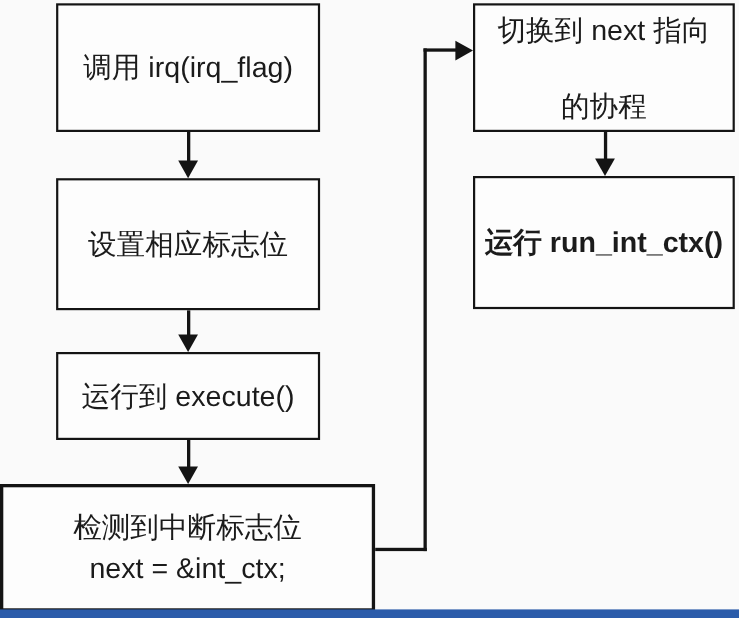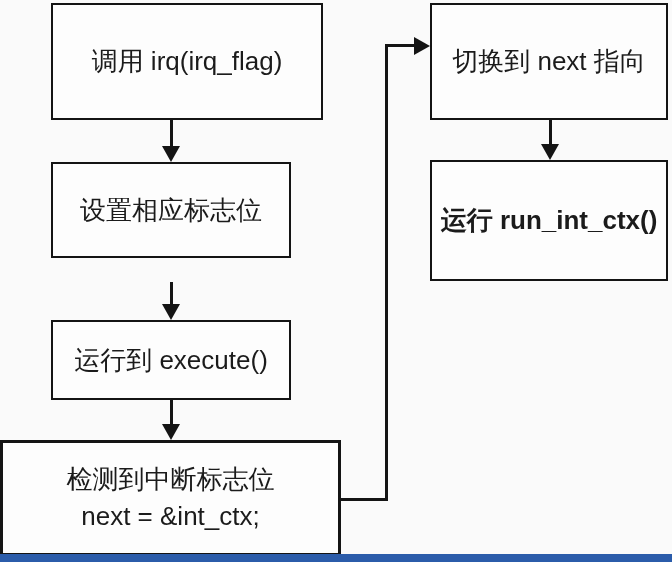--- a/index.html
+++ b/index.html
@@ -24,22 +24,22 @@
     display:flex;
     flex-direction:column;
     align-items:center;
     justify-content:center;
     text-align:center;
     color:var(--text);
     font-size:26px;
     line-height:37px;
     z-index:2;
   }
-  .node-1{left:51px;top:3px;width:272px;height:117px;}
-  .node-2{left:51px;top:162px;width:240px;height:96px;}
+  .node-1{left:51px;top:3px;width:240px;height:117px;}
+  .node-2{left:51px;top:162px;width:240px;height:120px;}
   .node-3{left:51px;top:320px;width:240px;height:80px;}
   .node-4{left:0px;top:440px;width:341px;height:116px;border-width:3px;}
   .node-5{left:430px;top:3px;width:238px;height:117px;gap:32px;}
   .node-6{left:430px;top:160px;width:238px;height:121px;font-weight:bold;}
   .vline,.hline{position:absolute;background:var(--border);z-index:1;}
   .vline{width:3px;}
   .hline{height:3px;}
   .arr-down{
     position:absolute;width:0;height:0;z-index:1;
     border-left:9px solid transparent;
@@ -74,20 +74,21 @@
     <div>检测到中断标志位</div>
     <div>next = &amp;int_ctx;</div>
   </div>
 
   <div class="node node-3">
     <div>运行到 execute()</div>
   </div>
 
   <div class="node node-5">
     <div>切换到 next 指向</div>
+    <div>的协程</div>
   </div>
 
   <div class="node node-6">
     <div>运行 run_int_ctx()</div>
   </div>
 
   <div class="vline" style="left:170px;top:120px;height:28px;"></div>
   <div class="arr-down" style="left:162px;top:146px;"></div>
 
   <div class="vline" style="left:170px;top:282px;height:24px;"></div>

